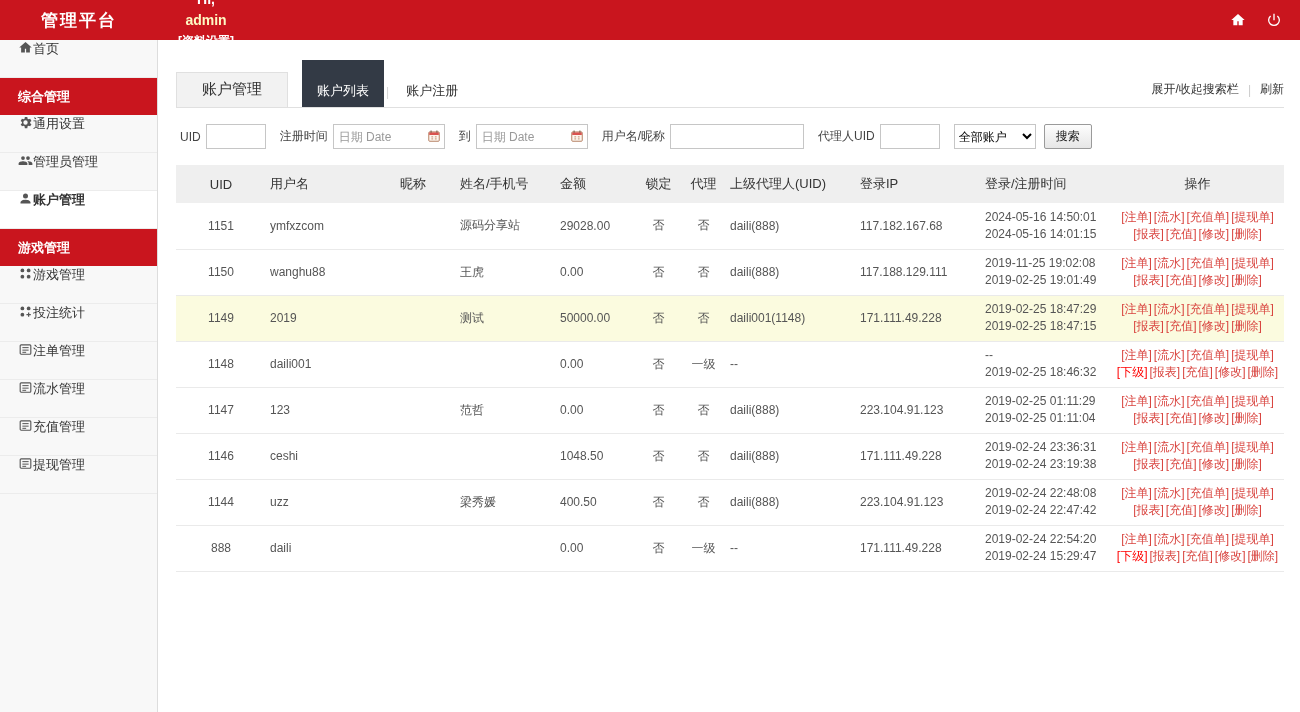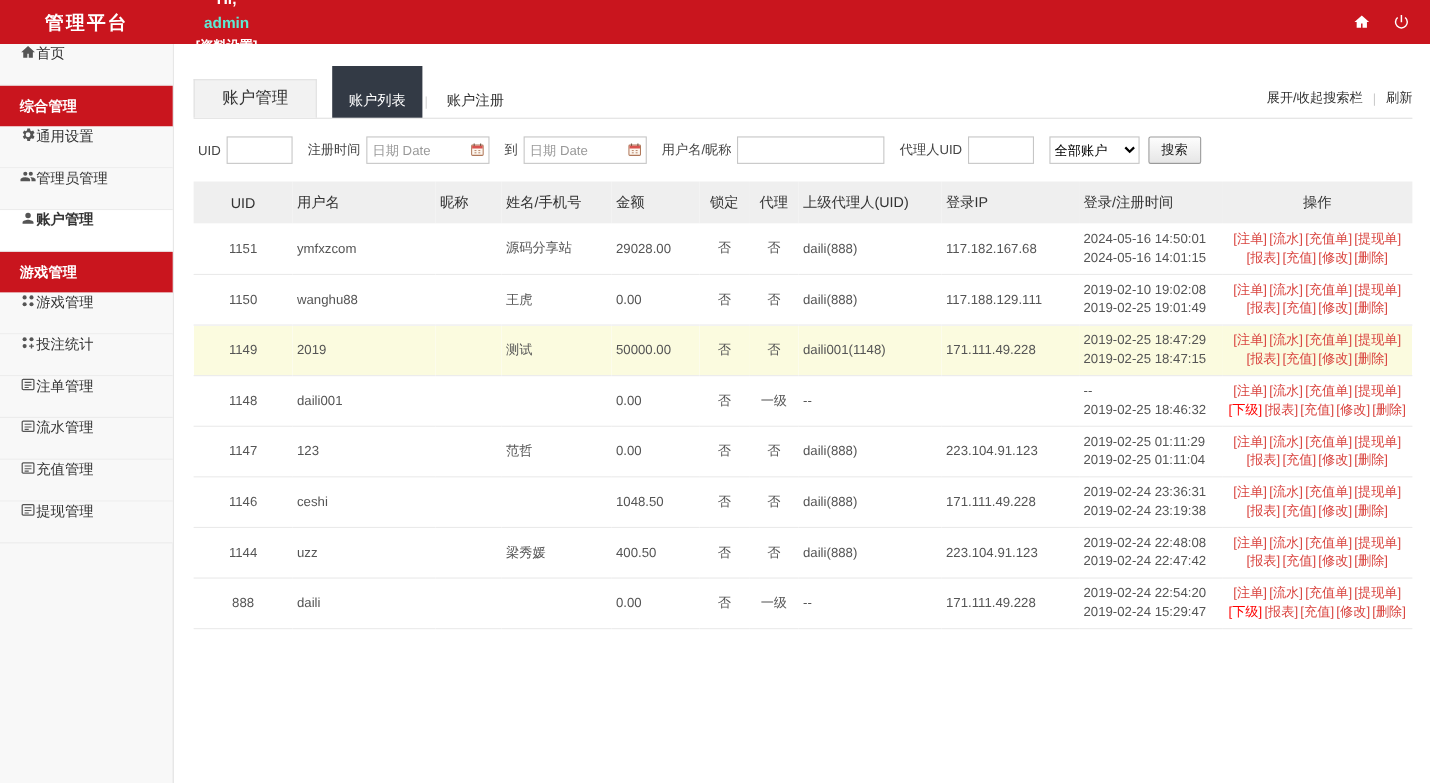--- a/index.html
+++ b/index.html
@@ -4,21 +4,21 @@
 <style>
   * { margin:0; padding:0; box-sizing:border-box; }
   html,body { width:1300px; }
   body { font-family:"Liberation Sans","DejaVu Sans",sans-serif; background:#fff; color:#333; }
   .page { width:1300px; height:712px; overflow:hidden; background:#fff; }
 
   
   .topbar { height:40px; background:#c9151e; display:flex; align-items:center; }
   .brand { width:158px; text-align:center; color:#fff; font-size:17px; font-weight:bold; letter-spacing:2px; }
   .greet { margin-left:20px; color:#fff; font-size:14px; font-weight:bold; display:flex; align-items:center; gap:5px;flex-direction:column; }
-  .uname { color:#5eead4; }
+  .uname { color:#fef9c3; }
   .profile { color:#fff; font-size:12px; cursor:pointer; text-decoration:none; font-weight:bold; }
   .top-actions { margin-left:auto; margin-right:18px; display:flex; align-items:center; gap:20px; }
   .ticon { width:16px; height:16px; display:inline-block; cursor:pointer; color:#fff; }
   .ticon svg { width:16px; height:16px; fill:currentColor; display:block; }
 
   
   .layout { display:flex; height:672px; }
   .sidebar { width:158px; background:#f8f8f8; border-right:1px solid #ddd; flex:none; }
   .side-item { height:38px; display:flex; padding-left:18px; font-size:13px;
                color:#333; border-bottom:1px solid #ececec; cursor:pointer; background:#f8f8f8; }
@@ -308,21 +308,21 @@
               <td class="tc">1150</td>
               <td>wanghu88</td>
               <td></td>
               <td>王虎</td>
               <td>0.00</td>
               <td class="tc">否</td>
               <td class="tc">否</td>
               <td>daili(888)</td>
               <td>117.188.129.111</td>
               <td class="times">
-                <div>2019-02-10 19:02:08</div>
+                <div>2019-11-25 19:02:08</div>
                 <div>2019-02-25 19:01:49</div>
               </td>
               <td class="ops tc">
                 <div><a class="op">[注单]</a><a class="op">[流水]</a><a class="op">[充值单]</a><a class="op">[提现单]</a></div>
                 <div><a class="op">[报表]</a><a class="op">[充值]</a><a class="op">[修改]</a><a class="op">[删除]</a></div>
               </td>
             </tr>
             <tr class="hl">
               <td class="tc">1149</td>
               <td>2019</td>

